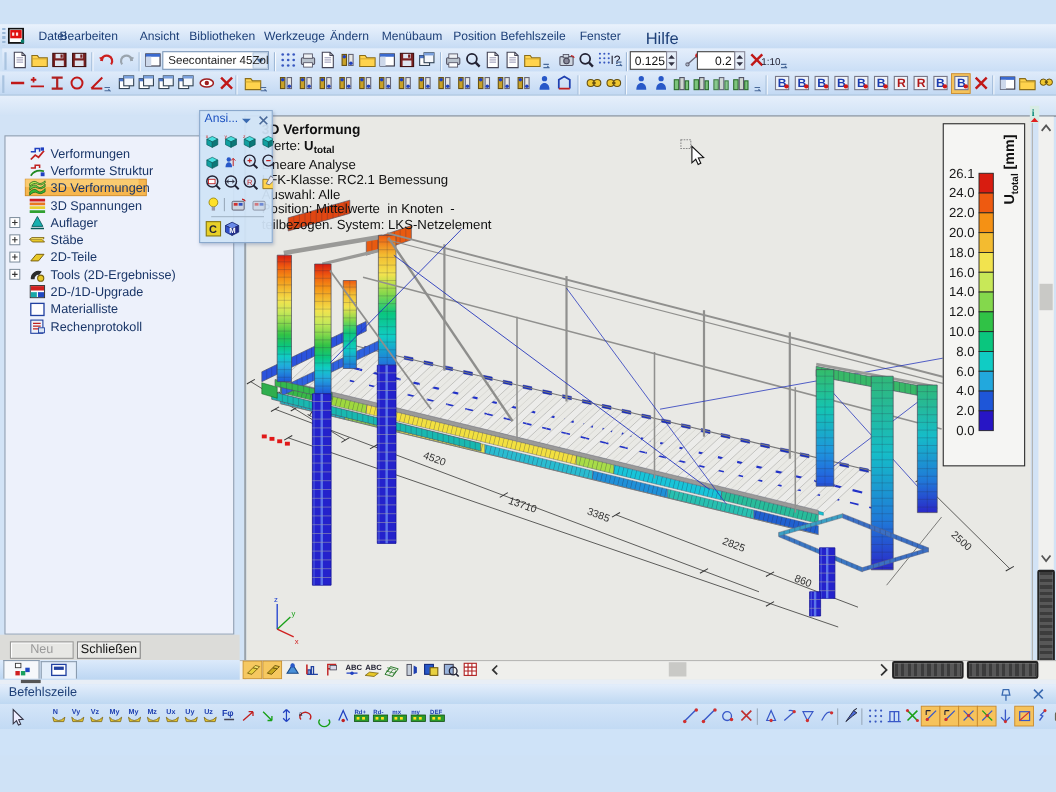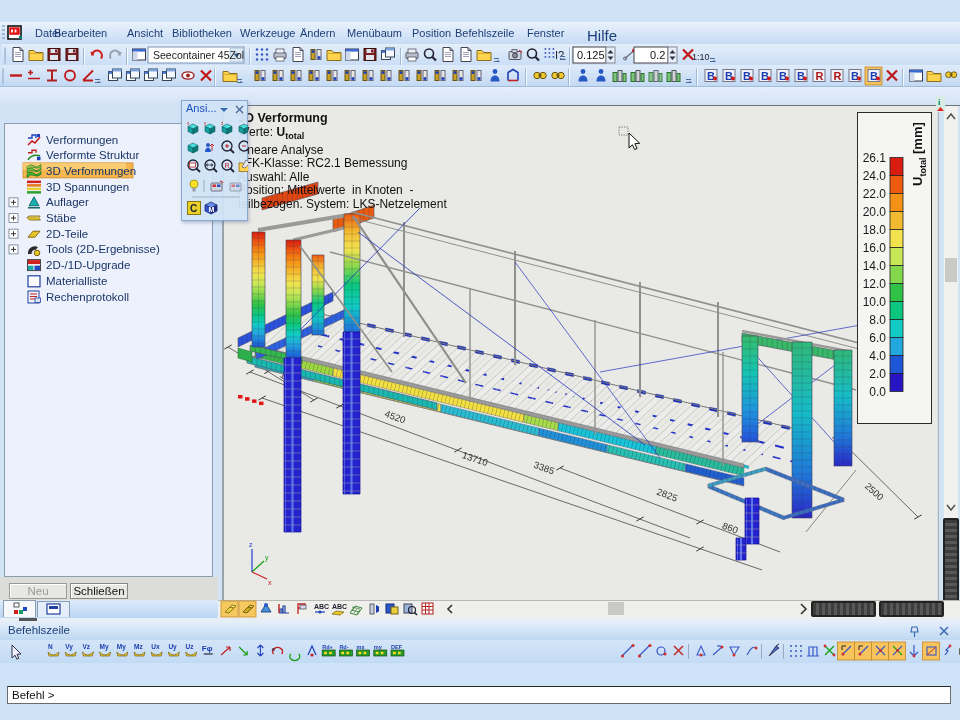--- a/index.html
+++ b/index.html
@@ -1435,15 +1435,12 @@
           <rect x="1.5" y="5" width="12" height="7" rx="1" fill="#d8c89a" stroke="#665"></rect>
           <path d="M3.5 7h2M6.5 7h2M9.5 7h2M3.5 9.5h7" stroke="#665" stroke-width="0.9"></path>
         </g>
         <g transform="translate(975,0)">
           <rect x="3" y="2" width="8" height="12" fill="#c8e8c8" stroke="#3858c8"></rect>
           <path d="M5 4 h4 M5 6.5 h4 M5 9 h4" stroke="#445" stroke-width="0.8"></path>
         </g>
       </g>
     </svg>
     <div class="abs" style="left:0;top:663px;width:960px;height:24px;background:#cfe3f8"></div>
-    <div class="abs" style="left:7px;top:686px;width:944px;height:18px;background:#fff;border:1px solid #6a6a68;border-top:1.5px solid #2a2a2a">
-      <div class="abs" style="left:4px;top:2px;font-size:11.5px;color:#111">Befehl &gt;</div>
-    </div>
 </div>
 </body></html>

